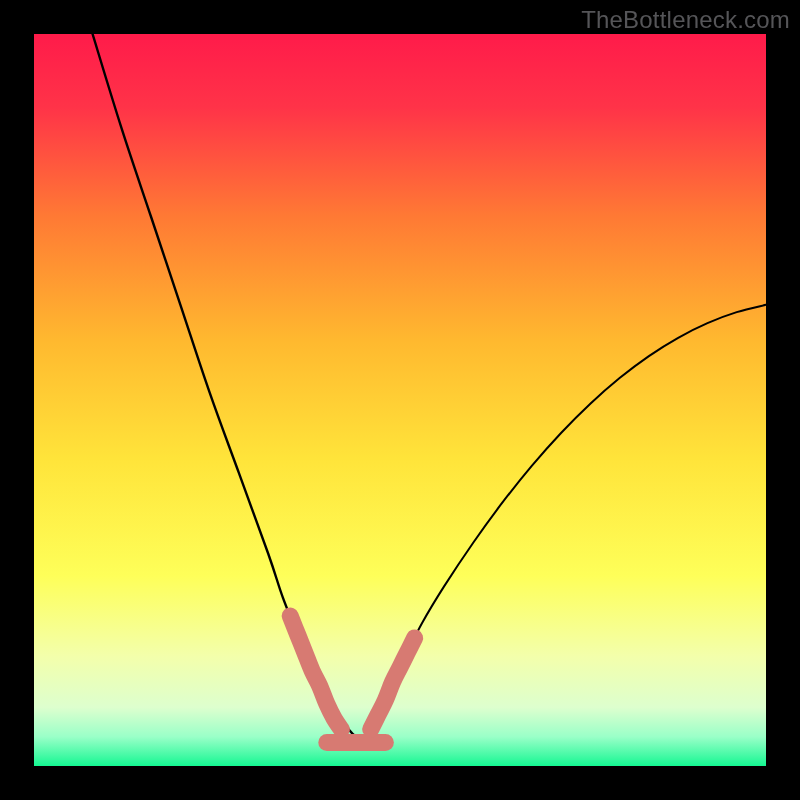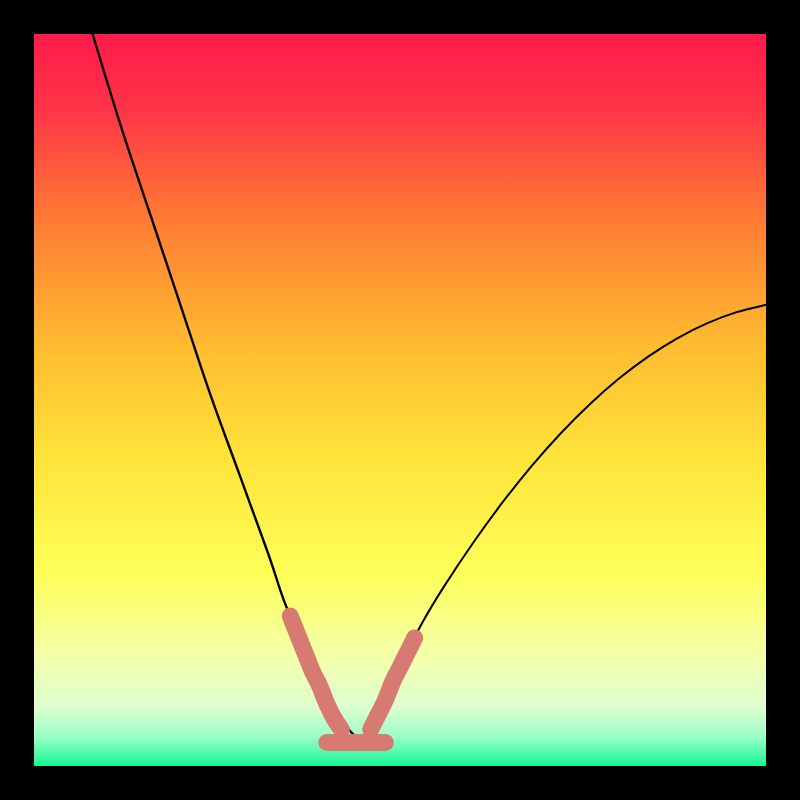--- a/index.html
+++ b/index.html
@@ -38,20 +38,21 @@
     letter-spacing: 0.2px;
   }
   svg {
     display: block;
   }
 </style>
 </head>
 <body>
 
 <div class="frame">
+  <div class="watermark">TheBottleneck.com</div>
 
   <div class="plot-area">
     <svg width="732" height="732" viewBox="0 0 732 732">
       <defs>
         <linearGradient id="bg-grad" x1="0" y1="0" x2="0" y2="1">
           <stop offset="0%" stop-color="#ff1b4a"></stop>
           <stop offset="10%" stop-color="#ff3348"></stop>
           <stop offset="25%" stop-color="#ff7a34"></stop>
           <stop offset="42%" stop-color="#ffb92f"></stop>
           <stop offset="58%" stop-color="#ffe43a"></stop>

